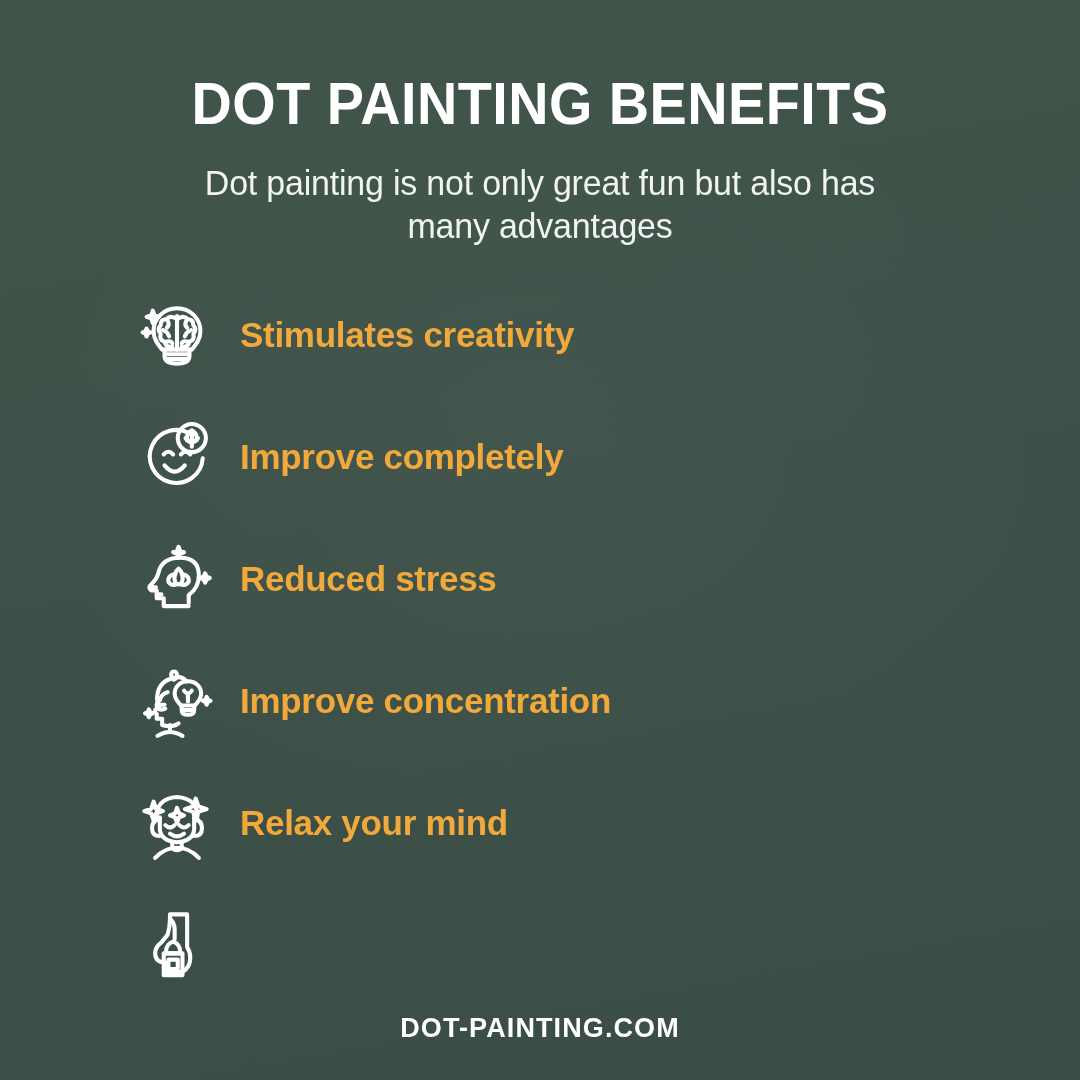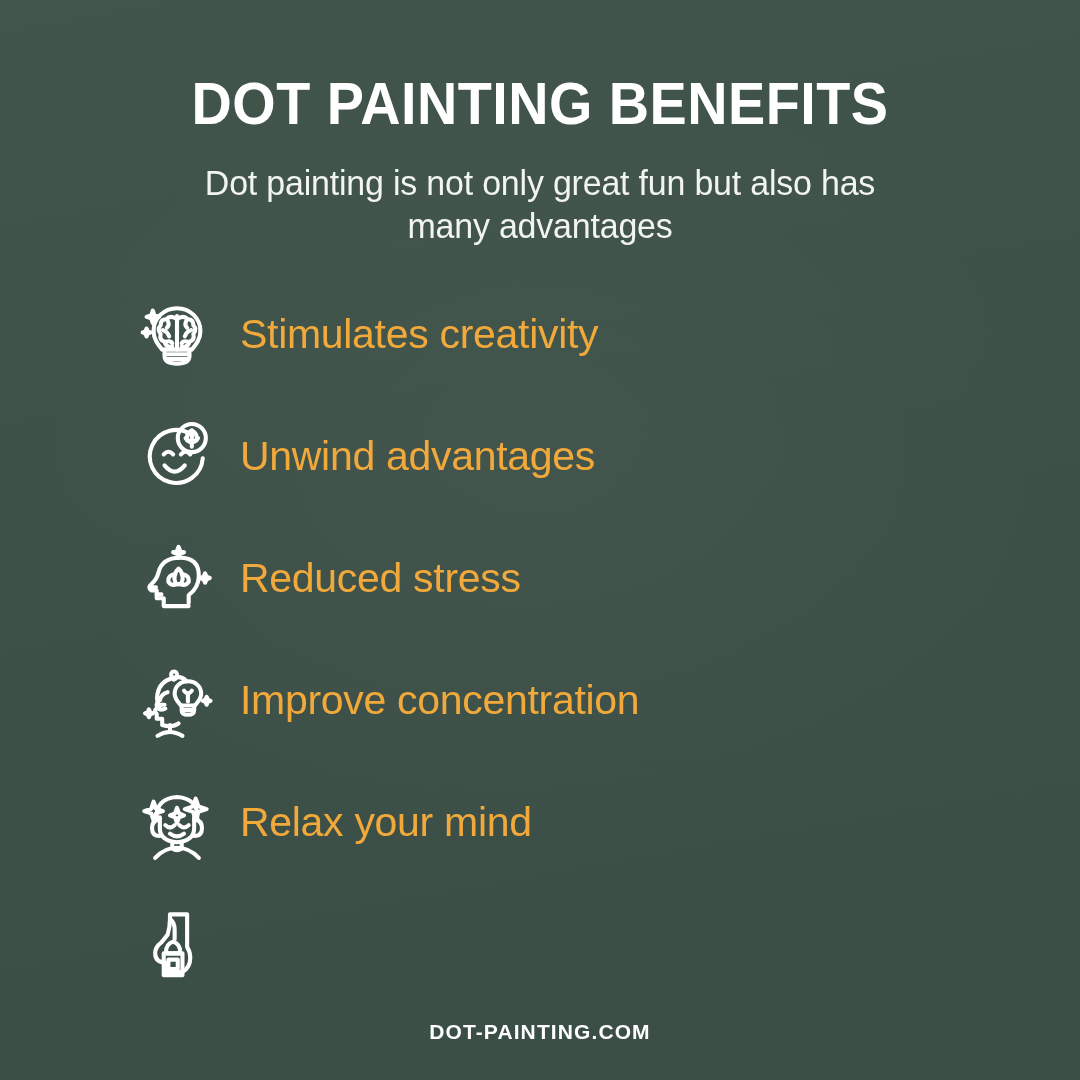--- a/index.html
+++ b/index.html
@@ -97,38 +97,38 @@
     stroke-width: 4.1;
     stroke-linecap: round;
     stroke-linejoin: round;
     fill: none;
     vector-effect: non-scaling-stroke;
   }
 
   .benefit-label {
     margin-left: 22px;
     color: #f2a93b;
-    font-size: 41px;
-    font-weight: 400;
+    font-size: 35px;
+    font-weight: 700;
     letter-spacing: -0.3px;
     line-height: 1;
     white-space: nowrap;
   }
 
   
   .footer {
     position: absolute;
     bottom: 36px;
     left: 0;
     width: 1080px;
     text-align: center;
   }
   .footer-text {
     color: #ffffff;
-    font-size: 21px;
+    font-size: 27px;
     font-weight: 700;
     letter-spacing: 1.1px;
   }
 </style>
 </head>
 <body>
 
 <div id="poster">
 
   <div class="header">
@@ -179,21 +179,21 @@
           <path d="M34 62 Q47 78 60 62"></path>
 
           <circle cx="69" cy="27" r="18"></circle>
 
           <path d="M69 17 Q61 22 63 30 Q69 35 75 30 Q77 22 69 17 Z"></path>
           <path d="M69 23 L69 38"></path>
           <path d="M69 31 Q63 31 61 27"></path>
           <path d="M69 31 Q75 31 77 27"></path>
         </svg>
       </span>
-      <span class="benefit-label">Unwind advantages</span>
+      <span class="benefit-label">Improve completely</span>
     </li>
 
     <li class="benefit-row">
       <span class="benefit-icon">
         <svg viewBox="0 0 100 100">
 
           <path d="M65 82 L65 72 Q78 62 78 47 Q78 24 54 24 Q30 24 26 44 Q24 52 17 58 Q12 62 17 66 L24 66 L24 76 L33 76 L33 86 L65 86"></path>
 
           <path d="M17 62 L23 62"></path>
           <path d="M24 71 L30 71"></path>

